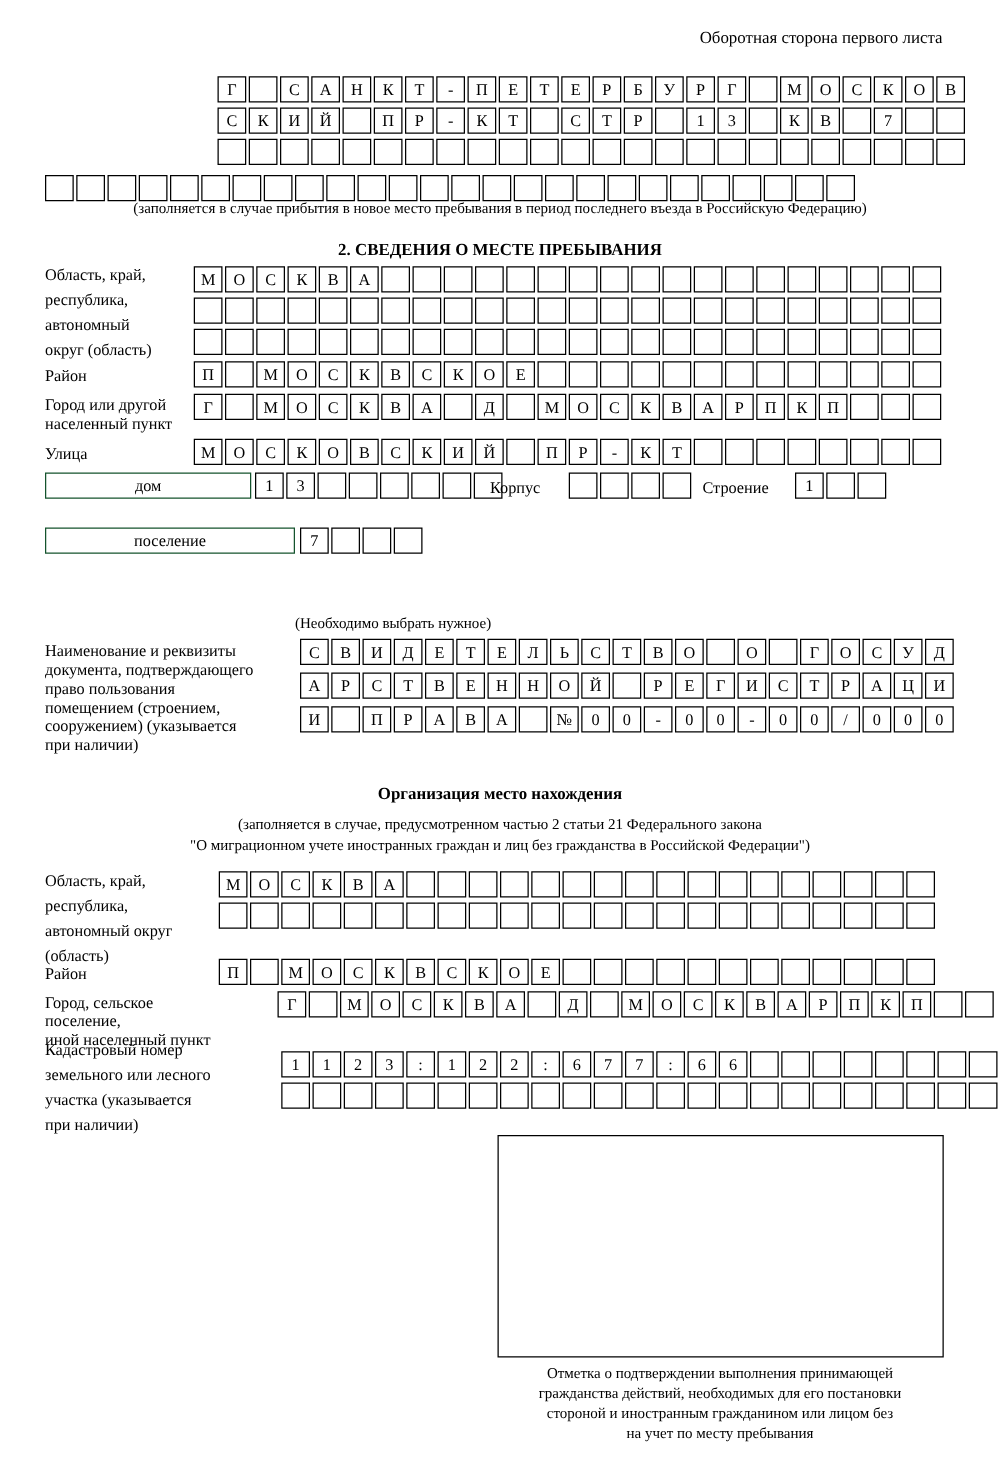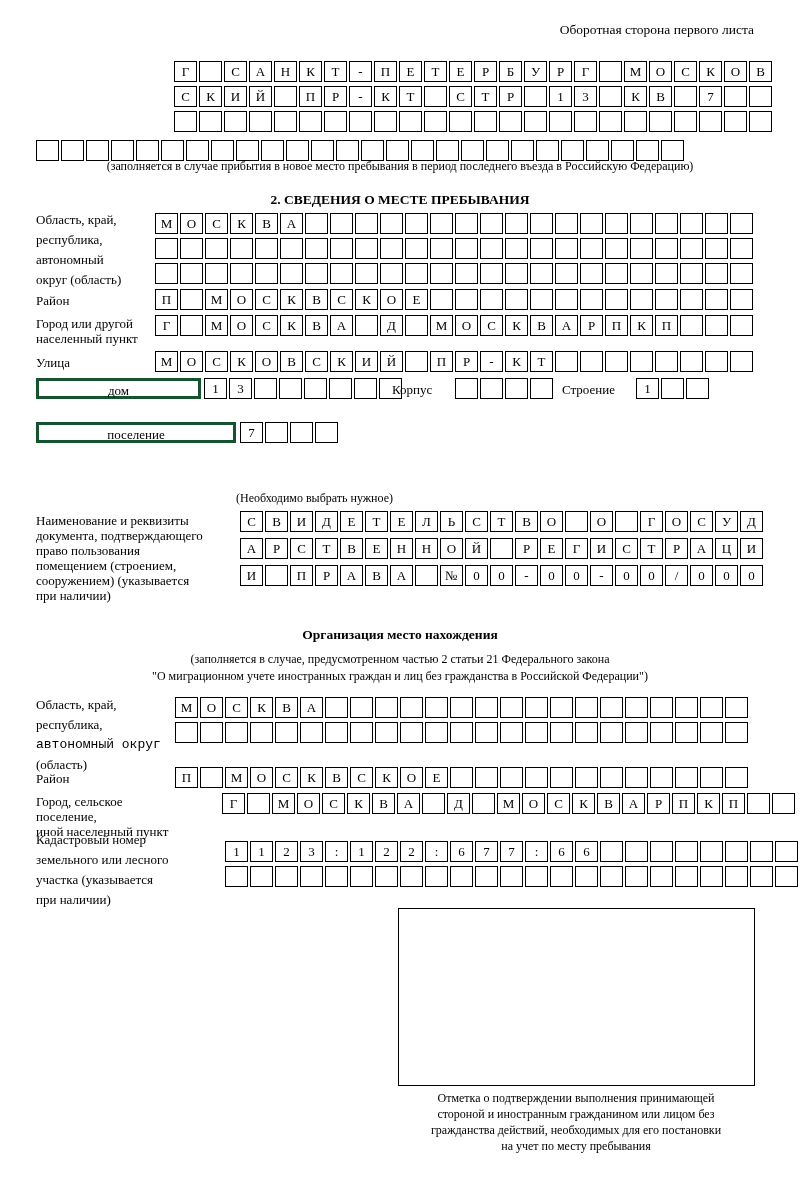--- a/index.html
+++ b/index.html
@@ -44,21 +44,21 @@
   .section-title{
     position:absolute;
     width:100%;
     text-align:center;
     font-weight:bold;
     font-size:13.5px;
   }
 
   .wide-field{
     position:absolute;
-    border:3px solid #14532d;
+    border:1px solid #14532d;
     box-sizing:border-box;
     height:21px;
     text-align:center;
     font-size:13px;
     line-height:19px;
   }
 
   .chk{
     display:inline-block;
     width:21px;height:21px;
@@ -504,21 +504,21 @@
       <div class="bx last">0</div>
     </div>
 
   <div class="bold-c" style="top:627px;">Организация место нахождения</div>
   <div class="subtitle" style="left:0;top:652px;width:800px;">(заполняется в случае, предусмотренном частью 2 статьи 21 Федерального закона</div>
   <div class="subtitle" style="left:0;top:669px;width:800px;">"О миграционном учете иностранных граждан и лиц без гражданства в Российской Федерации")</div>
 
   <div style="position:absolute;left:36px;top:697px;width:150px;">
     <div class="lbl" style="margin-bottom:5px;">Область, край,</div>
     <div class="lbl" style="margin-bottom:5px;">республика,</div>
-    <div class="lbl" style="margin-bottom:5px;font-family:Liberation Mono, monospace;">автономный округ</div>
+    <div class="lbl" style="margin-bottom:5px;">автономный округ</div>
     <div class="lbl">(область)</div>
   </div>
   <div class="boxrow" id="s3-reg1" style="left:175px;top:697px;">
       <div class="bx">М</div>
       <div class="bx">О</div>
       <div class="bx">С</div>
       <div class="bx">К</div>
       <div class="bx">В</div>
       <div class="bx">А</div>
       <div class="bx"></div>
@@ -675,18 +675,18 @@
       <div class="bx"></div>
       <div class="bx"></div>
       <div class="bx"></div>
       <div class="bx"></div>
       <div class="bx last"></div>
     </div>
 
   <div class="bigbox" style="left:398px;top:908px;width:357px;height:178px;"></div>
   <div class="footnote" style="left:396px;top:1090px;">
     <div>Отметка о подтверждении выполнения принимающей</div>
+    <div>гражданства действий, необходимых для его постановки</div>
     <div>стороной и иностранным гражданином или лицом без</div>
-    <div>гражданства действий, необходимых для его постановки</div>
     <div>на учет по месту пребывания</div>
   </div>
 
 </div>
 
 </body></html>

